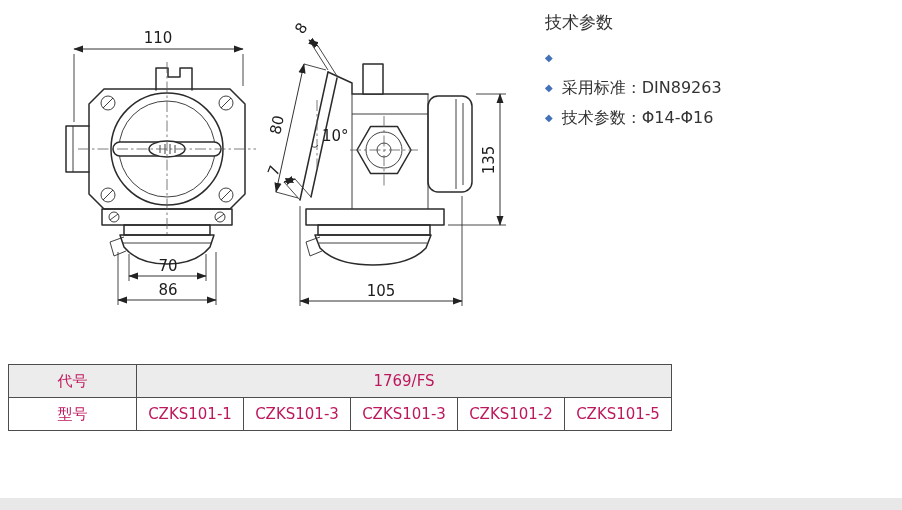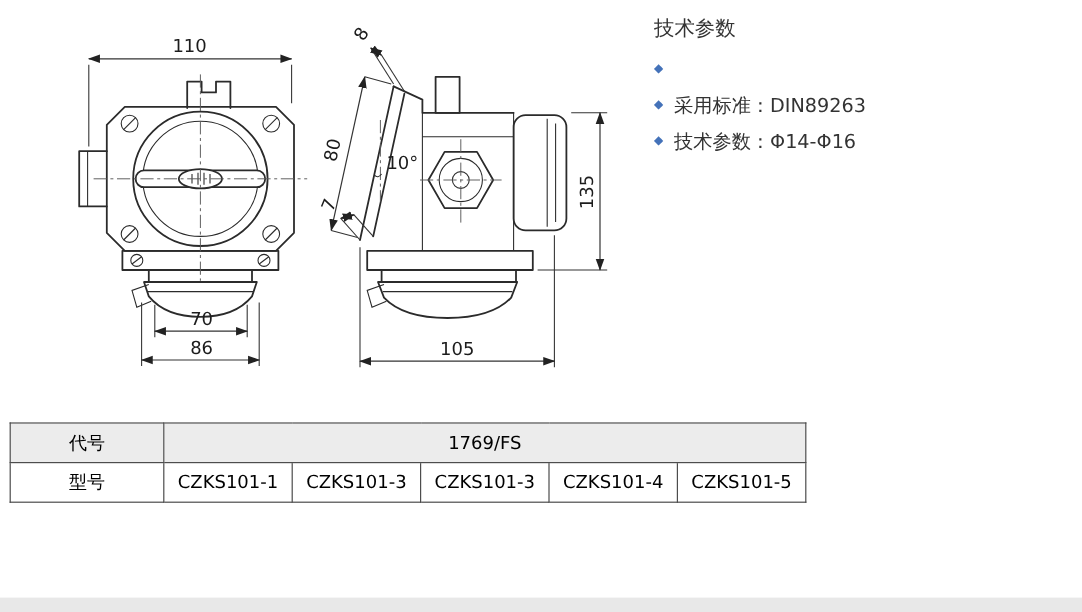--- a/index.html
+++ b/index.html
@@ -11,26 +11,26 @@
   .drawing{position:absolute;left:10px;top:4px;}
   .drawing .ol{fill:none;stroke:#2b2b2b;stroke-width:1.5;stroke-linejoin:round;stroke-linecap:round;}
   .drawing .fw{fill:#ffffff;stroke:#2b2b2b;stroke-width:1.5;stroke-linejoin:round;}
   .drawing .tn{fill:none;stroke:#2b2b2b;stroke-width:0.9;}
   .drawing .cl{fill:none;stroke:#5a5a5a;stroke-width:0.8;stroke-dasharray:11 3 2.5 3;}
   .drawing .dim{fill:none;stroke:#333;stroke-width:1;}
   .drawing .ext{fill:none;stroke:#333;stroke-width:0.9;}
   .drawing text{font-family:"DejaVu Sans","Liberation Sans",sans-serif;font-size:15px;fill:#1c1c1c;}
   
   .params{position:absolute;left:545px;top:14px;}
-  .params-title{font-size:17px;color:#333;line-height:20px;margin-bottom:14px;}
+  .params-title{font-size:17px;color:#333;line-height:20px;margin-bottom:14px;font-family:Liberation Mono, monospace;}
   .param-item{display:flex;align-items:center;height:20px;margin-bottom:10px;font-size:16px;color:#333;}
   .diamond{color:#4472b9;font-size:10px;margin-right:9px;line-height:1;}
   
-  .spec-table{position:absolute;left:8px;top:352px;border-collapse:collapse;table-layout:fixed;
-    font-size:15px;color:#000000;padding-left:20px;}
+  .spec-table{position:absolute;left:8px;top:364px;border-collapse:collapse;table-layout:fixed;
+    font-size:15px;color:#be185d;padding-left:20px;}
   .spec-table col.c-label{width:128px;}
   .spec-table col.c-val{width:107px;}
   .spec-table td{border:1px solid #4d4d4d;text-align:center;height:32px;padding:0 2px;
     white-space:nowrap;overflow:hidden;}
   .spec-table tr.head td{background:#ececec;}
   
   .bottom-bar{position:absolute;left:0;bottom:0;width:100%;height:12px;background:#e8e8e8;}
 </style>
 </head>
 <body>
@@ -229,20 +229,20 @@
     <tbody>
       <tr class="head">
         <td>代号</td>
         <td colspan="5">1769/FS</td>
       </tr>
       <tr>
         <td>型号</td>
         <td>CZKS101-1</td>
         <td>CZKS101-3</td>
         <td>CZKS101-3</td>
-        <td>CZKS101-4</td>
+        <td>CZKS101-2</td>
         <td>CZKS101-5</td>
       </tr>
     </tbody>
   </table>
 
   <div class="bottom-bar"></div>
 </div>
 
 </body></html>

